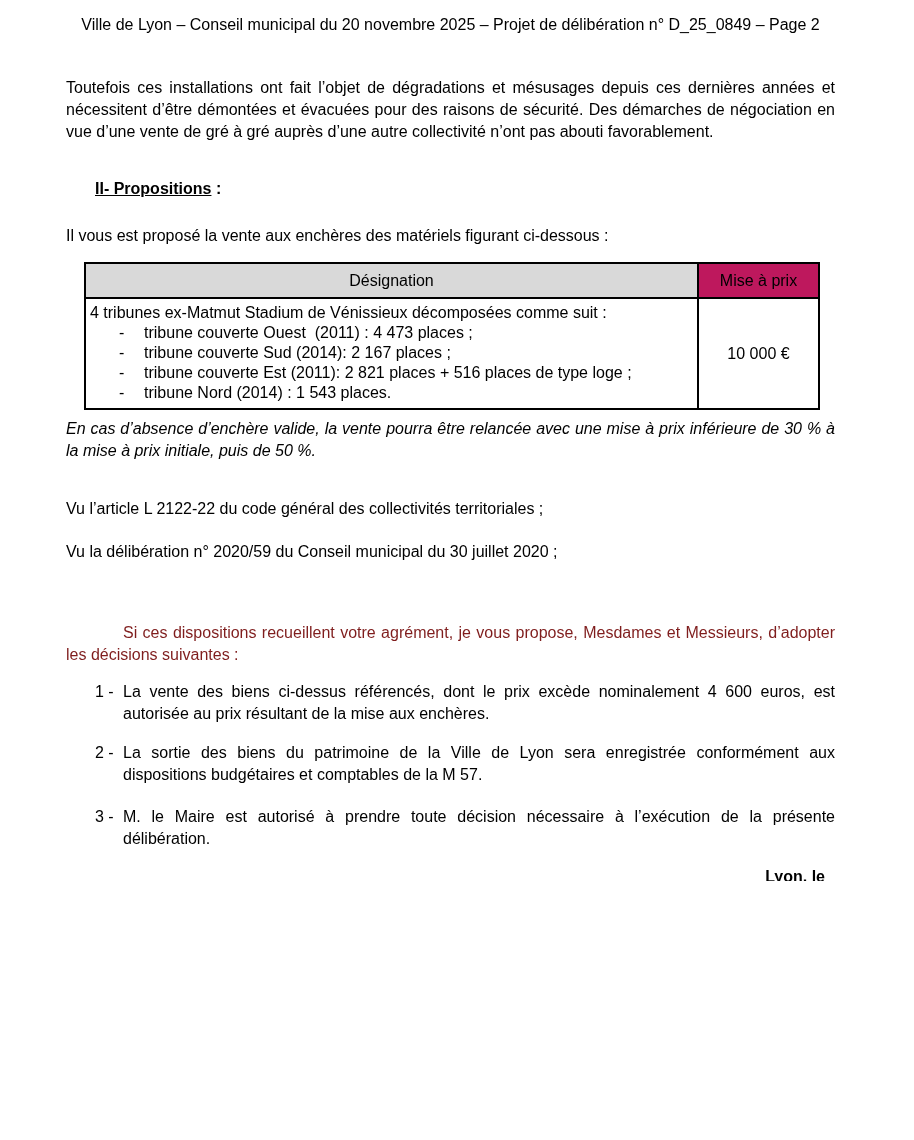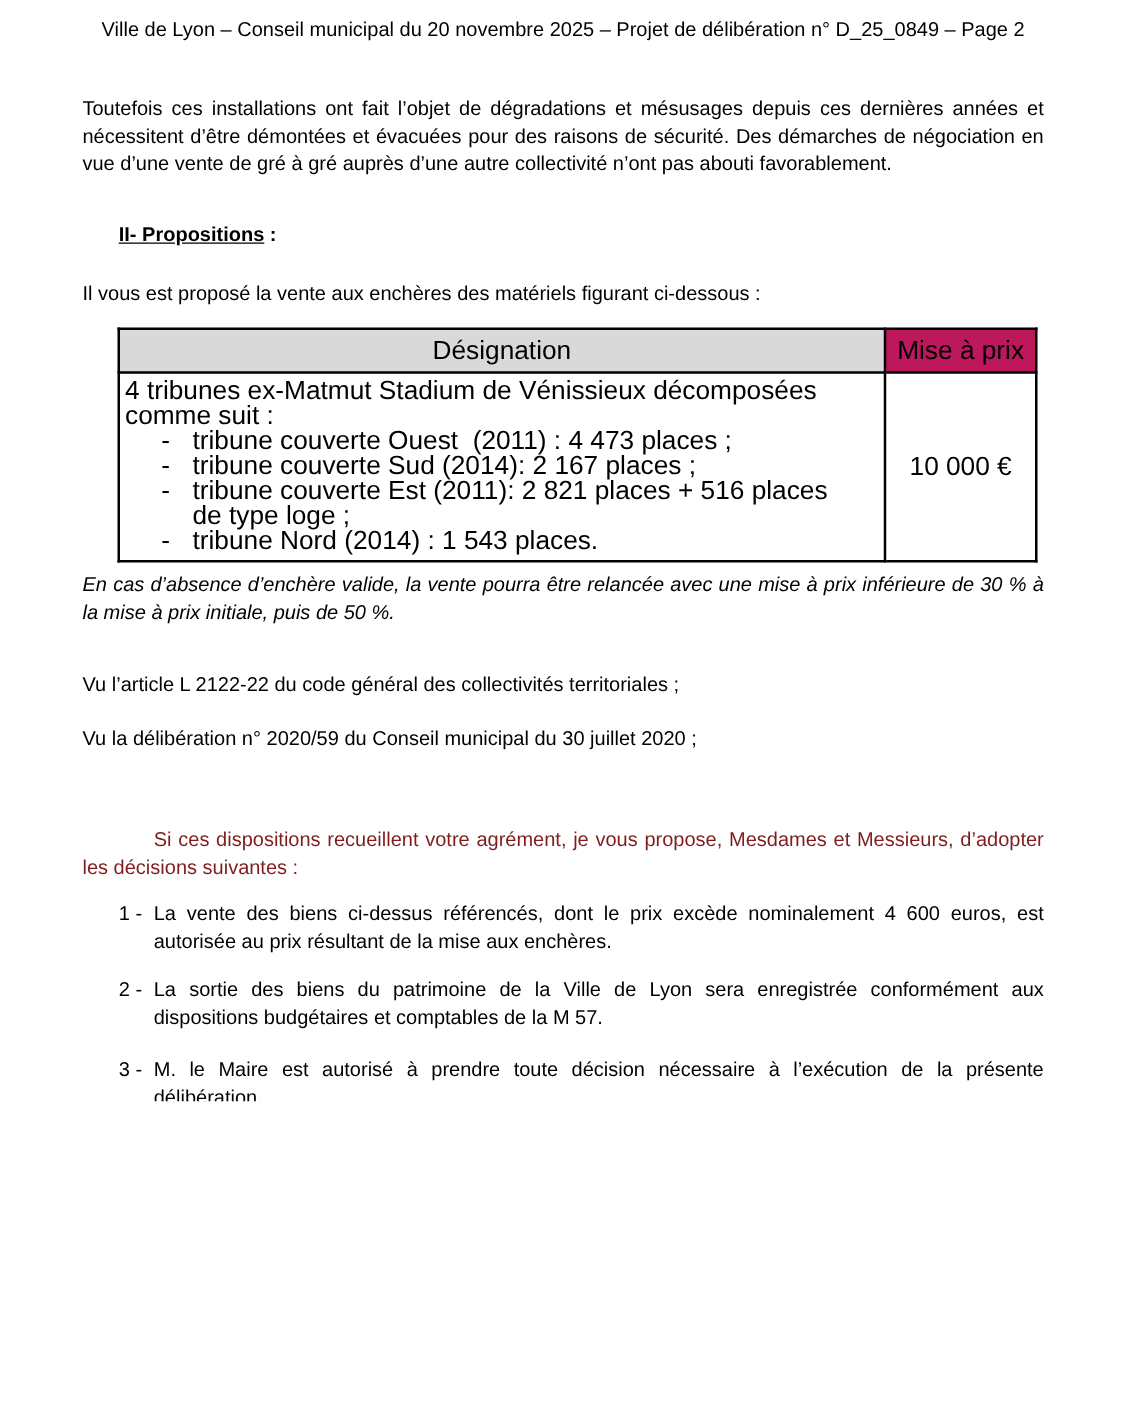--- a/index.html
+++ b/index.html
@@ -33,24 +33,24 @@
     margin-top:35px;
     margin-left:29px;
     font-weight:bold;
   }
   .section-heading .underlined { text-decoration:underline; }
   .intro { margin-top:25px; }
 
   table.price-table {
     border-collapse:collapse;
     margin-top:15px;
-    margin-left:28px;
+    margin-left:18px;
     width:734px;
     table-layout:fixed;
-    font-size:21px;
+    font-size:16px;
   }
   table.price-table th, table.price-table td {
     border:2px solid #000;
   }
   table.price-table th {
     font-weight:normal;
     text-align:center;
     vertical-align:middle;
     height:31px;
   }

